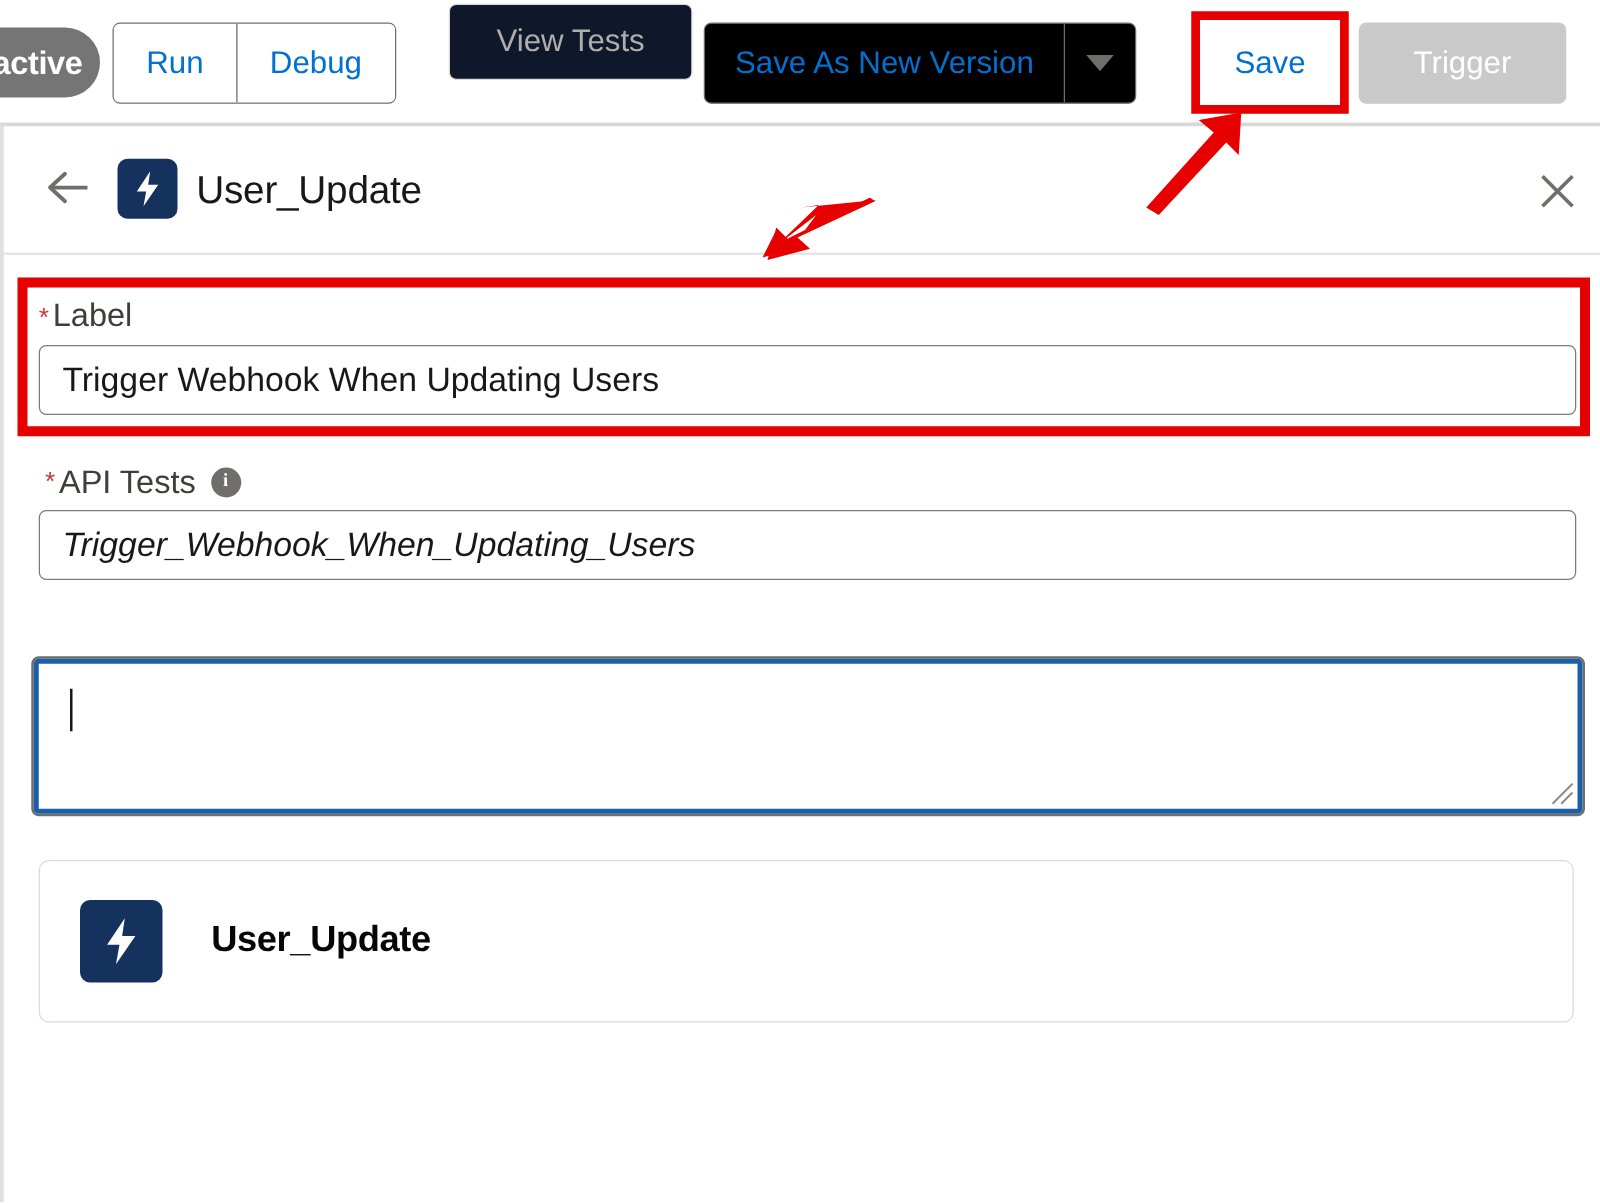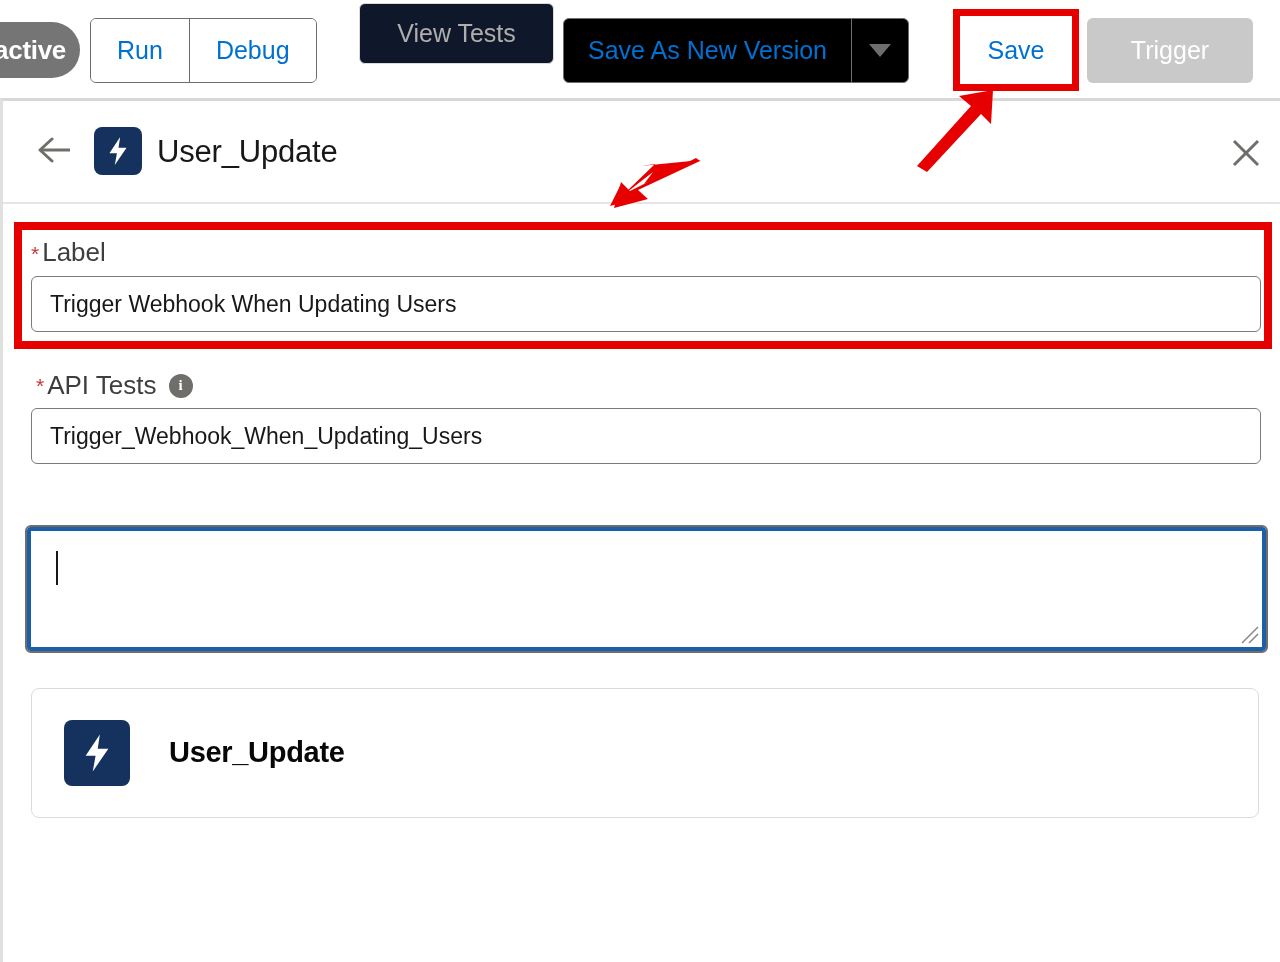--- a/index.html
+++ b/index.html
@@ -135,27 +135,27 @@
     font-size: 26px; color: #3e3e3c;
   }
   .req-star { color: #c23934; font-size: 21px; margin-right: 3px; }
 
   .label-block { position: absolute; left: 31px; top: 237px; }
   .text-input {
     position: absolute;
     height: 56px;
     border: 1.6px solid #7b7b7b; border-radius: 6px;
     background: #fff;
-    font-size: 23px; color: #181818;
+    font-size: 27px; color: #181818;
     font-family: inherit;
     padding: 0 18px;
     outline: none;
   }
   #label-input { left: 31px; top: 276px; width: 1230px; }
-  #api-name-input { left: 31px; top: 408px; width: 1230px; }
+  #api-name-input { left: 31px; top: 408px; width: 1230px; font-style: italic; }
 
   
   .annot-rect-label {
     position: absolute; left: 14px; top: 222px;
     width: 1258px; height: 127px;
     border: 8px solid #e60000;
     pointer-events: none;
   }
 
   .api-block { position: absolute; left: 36px; top: 370px; display: flex; align-items: center; }

